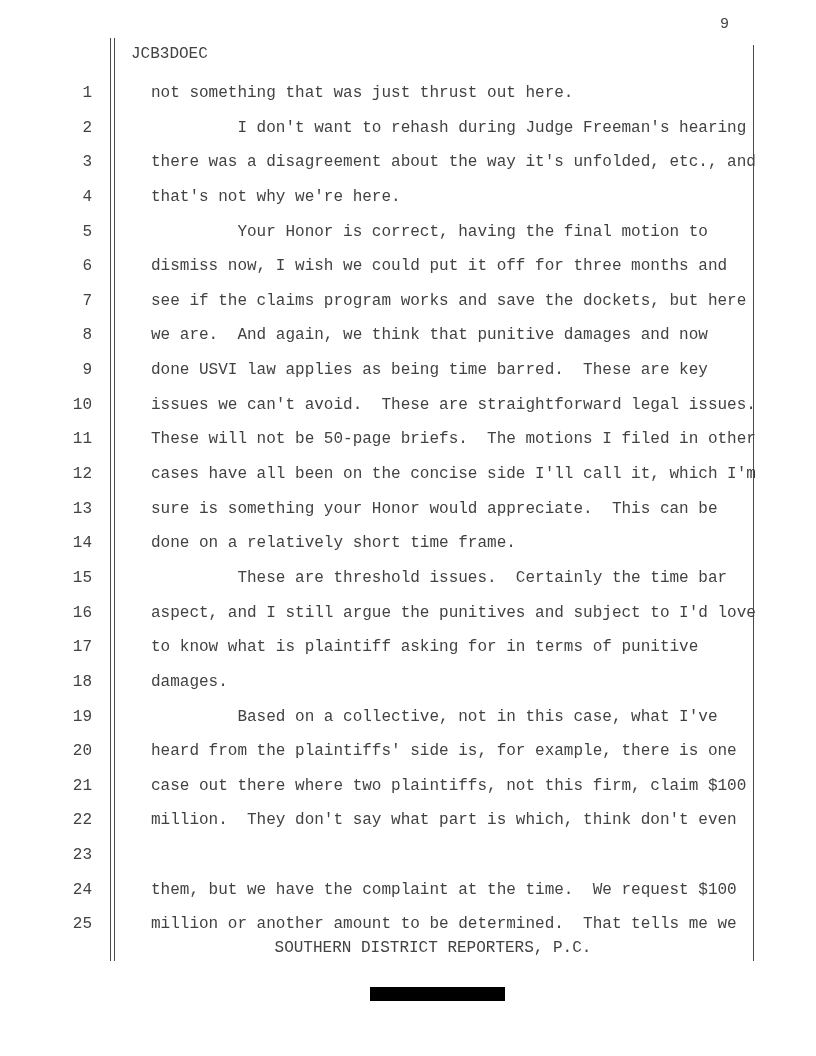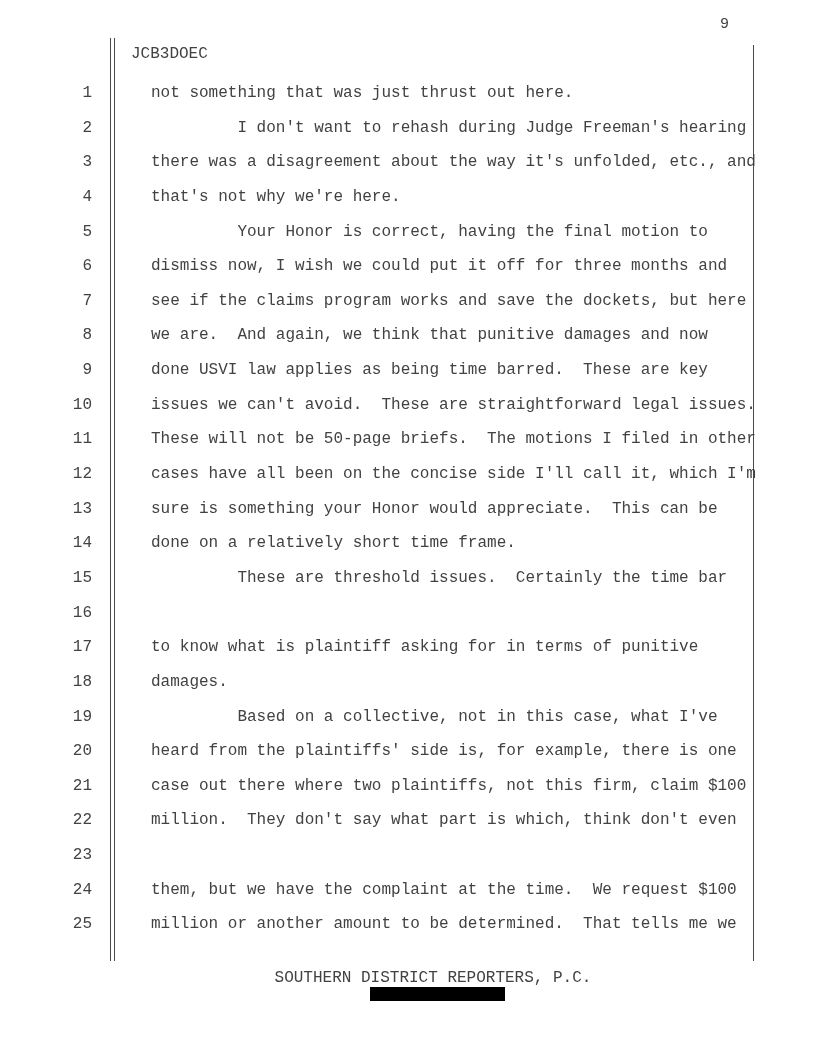--- a/index.html
+++ b/index.html
@@ -71,21 +71,21 @@
     text-align: right;
     white-space: pre;
   }
   .line-text {
     margin-left: 59px;
     white-space: pre;
   }
   .footer {
     position: absolute;
     left: 131px;
-    top: 969px;
+    top: 939px;
     width: 604px;
     text-align: center;
     font-size: 16px;
     line-height: 18px;
     white-space: pre;
   }
   .redaction-bar {
     position: absolute;
     left: 370px;
     top: 987px;
@@ -164,20 +164,21 @@
       <div class="line-row">
       <span class="line-no">14</span>
       <span class="line-text">done on a relatively short time frame.</span>
     </div>
       <div class="line-row">
       <span class="line-no">15</span>
       <span class="line-text">         These are threshold issues.  Certainly the time bar</span>
     </div>
       <div class="line-row">
       <span class="line-no">16</span>
+      <span class="line-text">aspect, and I still argue the punitives and subject to I'd love</span>
     </div>
       <div class="line-row">
       <span class="line-no">17</span>
       <span class="line-text">to know what is plaintiff asking for in terms of punitive</span>
     </div>
       <div class="line-row">
       <span class="line-no">18</span>
       <span class="line-text">damages.</span>
     </div>
       <div class="line-row">

